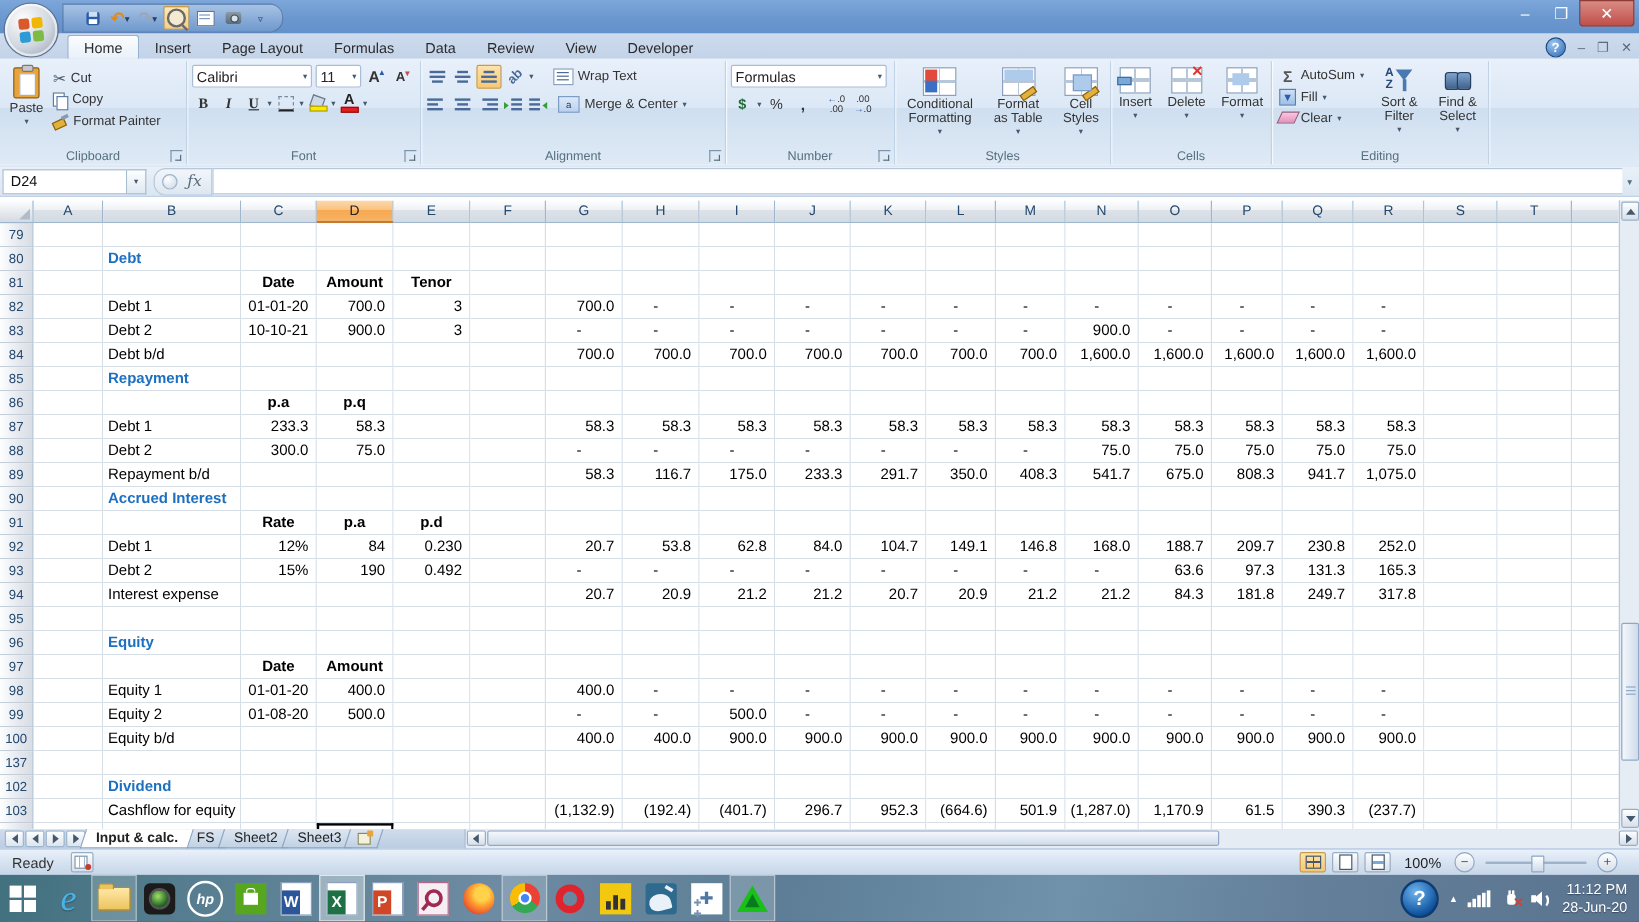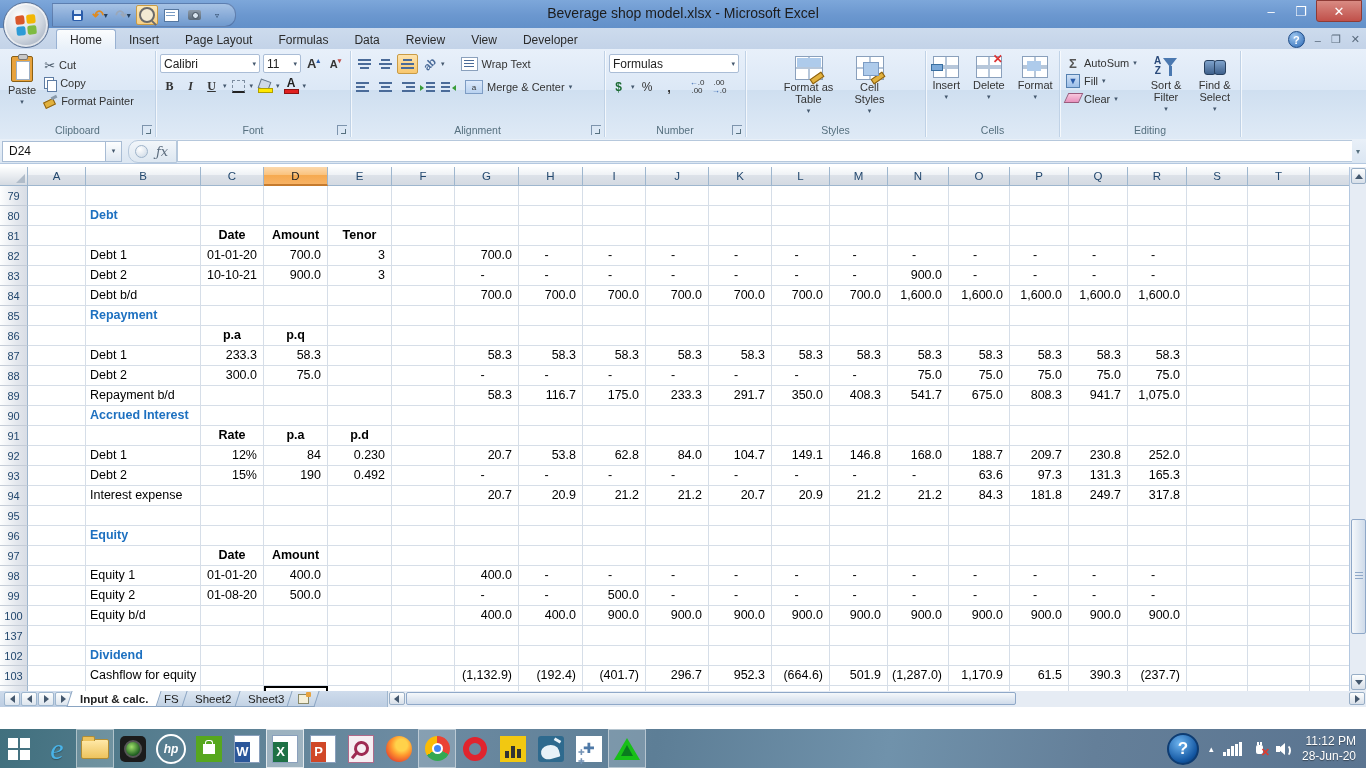--- a/index.html
+++ b/index.html
@@ -302,21 +302,20 @@
       <span class="qbtn">
           <span class="qicon-form"></span>
         </span>
       <span class="qbtn">
           <span class="qicon-cam"></span>
         </span>
       <span class="qbtn">
           <span class="tiny-arrow">▿</span>
         </span>
     </div>
-    <div id="title-text">Beverage shop model.xlsx  -  Microsoft Excel</div>
     <div id="win-controls">
       <span class="wc">–</span>
       <span class="wc">❐</span>
       <span class="wc close">✕</span>
     </div>
   </div>
 
   <div id="orb">
       <span class="sq">
         <i></i>
@@ -520,20 +519,25 @@
         </div>
       </div>
       <div class="rfoot">
           <span>Number</span>
           <span class="launcher"></span>
         </div>
     </div>
 
     <div class="rgroup" style="width:180px">
       <div class="rbody" style="justify-content:center;gap:6px;">
+        <div class="bigbtn" style="width:72px">
+          <span class="ic-grid cf"></span>
+          <span>Conditional Formatting</span>
+          <span class="darr">▾</span>
+        </div>
         <div class="bigbtn" style="width:54px">
           <span class="ic-grid ft">
               <span class="ic-brush2"></span>
             </span>
           <span>Format as Table</span>
           <span class="darr">▾</span>
         </div>
         <div class="bigbtn" style="width:40px">
           <span class="ic-grid cs">
               <span class="ic-brush2"></span>
@@ -1320,20 +1324,41 @@
       <span class="hbtn" style="left:1px">
           <span class="tri-left"></span>
         </span>
       <div id="hthumb"></div>
       <span class="hbtn" style="right:1px">
           <span class="tri-right"></span>
         </span>
     </div>
   </div>
 
+  <div id="statusbar">
+    <span id="status-ready">Ready</span>
+    <span id="macro-btn"></span>
+    <div id="status-right">
+      <span class="viewbtn active">
+          <span class="vb-grid"></span>
+        </span>
+      <span class="viewbtn">
+          <span class="vb-page"></span>
+        </span>
+      <span class="viewbtn">
+          <span class="vb-break"></span>
+        </span>
+      <span id="zoom-level">100%</span>
+      <span class="zbtn">−</span>
+      <span id="ztrack">
+          <span id="zknob"></span>
+        </span>
+      <span class="zbtn">+</span>
+    </div>
+  </div>
 
   <div id="taskbar">
     <div class="tb-icon">
         <span class="win-logo">
           <i></i>
           <i></i>
           <i></i>
           <i></i>
         </span>
       </div>

